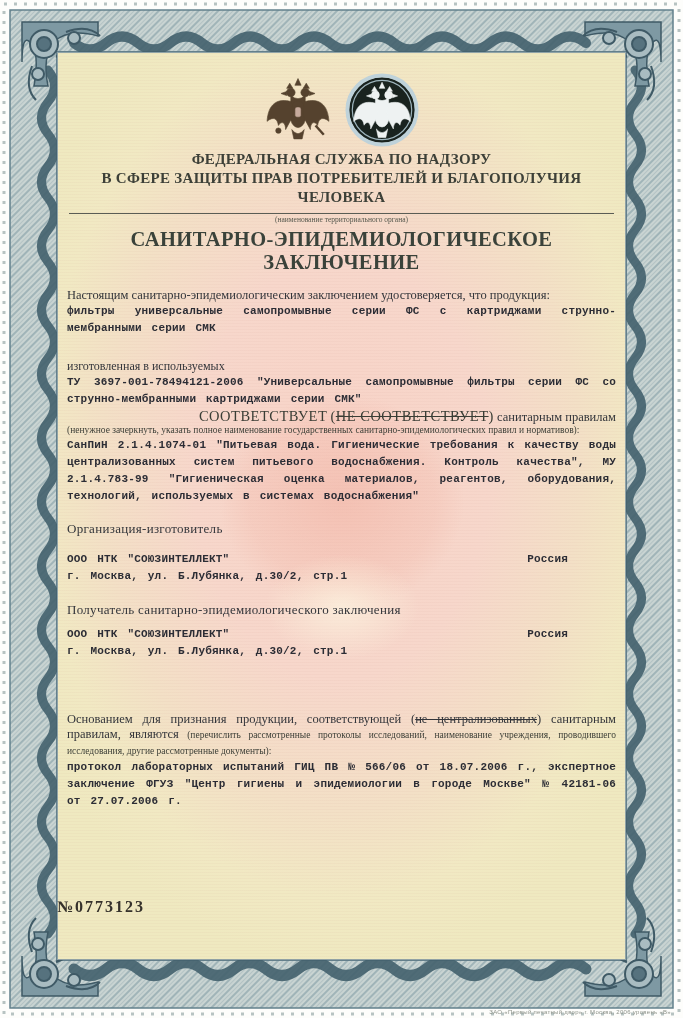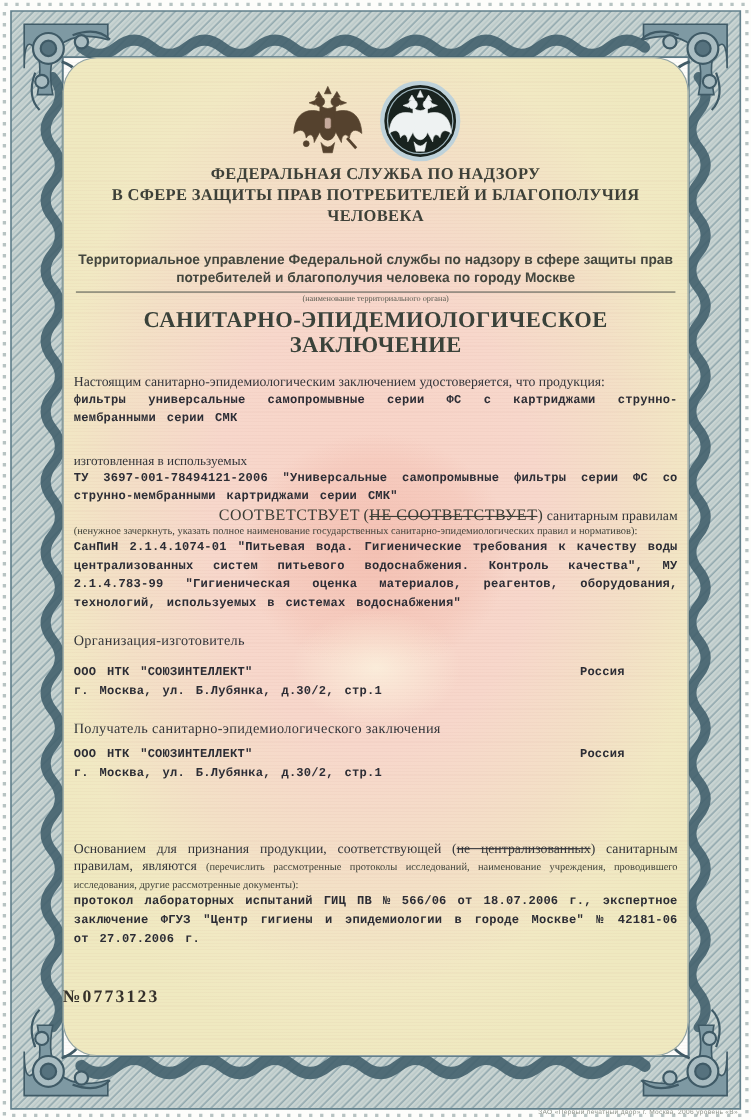--- a/index.html
+++ b/index.html
@@ -8,21 +8,20 @@
     font-family:"Liberation Serif",serif;position:relative;
   }
   .sheet{position:absolute;inset:0;}
   .border-svg{position:absolute;inset:0;width:683px;height:1018px;}
   .paper{
     position:absolute;left:57px;top:52px;width:569px;height:908px;
     background:
       radial-gradient(ellipse 62% 55% at 50% 46%,
         #f8d3c7 0%, #f7d7cb 42%, #f3e0c6 68%, #f1e9c3 86%, #efe9c0 100%);
     box-shadow:inset 0 0 0 1px #8fa3a7;
-    border-radius:31px;
   }
   .paper::before{ 
     content:"";position:absolute;inset:0;
     background:repeating-linear-gradient(0deg, rgba(190,130,120,0.05) 0 1px, transparent 1px 3px);
     pointer-events:none;
   }
   .watermark1{position:absolute;left:115px;top:300px;width:340px;height:300px;border-radius:50%;
     background:radial-gradient(closest-side, rgba(238,166,150,0.40), rgba(238,166,150,0.18) 55%, rgba(238,166,150,0) 72%);}
   .watermark2{position:absolute;left:175px;top:480px;width:220px;height:150px;border-radius:50%;
     background:radial-gradient(closest-side, rgba(252,244,224,0.75), rgba(252,244,224,0) 70%);}
@@ -147,21 +146,20 @@
             </g>
           </g>
         </svg>
       </div>
 
       <div class="agency">
         <div>ФЕДЕРАЛЬНАЯ СЛУЖБА ПО НАДЗОРУ</div>
         <div>В СФЕРЕ ЗАЩИТЫ ПРАВ ПОТРЕБИТЕЛЕЙ И БЛАГОПОЛУЧИЯ ЧЕЛОВЕКА</div>
       </div>
 
-      <div class="territorial">Территориальное управление Федеральной службы по надзору в сфере защиты прав потребителей и благополучия человека по городу Москве</div>
       <hr class="rule">
       <div class="caption">(наименование территориального органа)</div>
 
       <div class="doc-title">САНИТАРНО-ЭПИДЕМИОЛОГИЧЕСКОЕ ЗАКЛЮЧЕНИЕ</div>
 
       <div class="para intro">Настоящим санитарно-эпидемиологическим заключением удостоверяется, что продукция:</div>
       <div class="mono mono-para">фильтры универсальные самопромывные серии ФС с картриджами струнно-мембранными серии СМК</div>
 
       <div class="para made-label">изготовленная в используемых</div>
       <div class="mono mono-para">ТУ 3697-001-78494121-2006 "Универсальные самопромывные фильтры серии ФС со струнно-мембранными картриджами серии СМК"</div>

